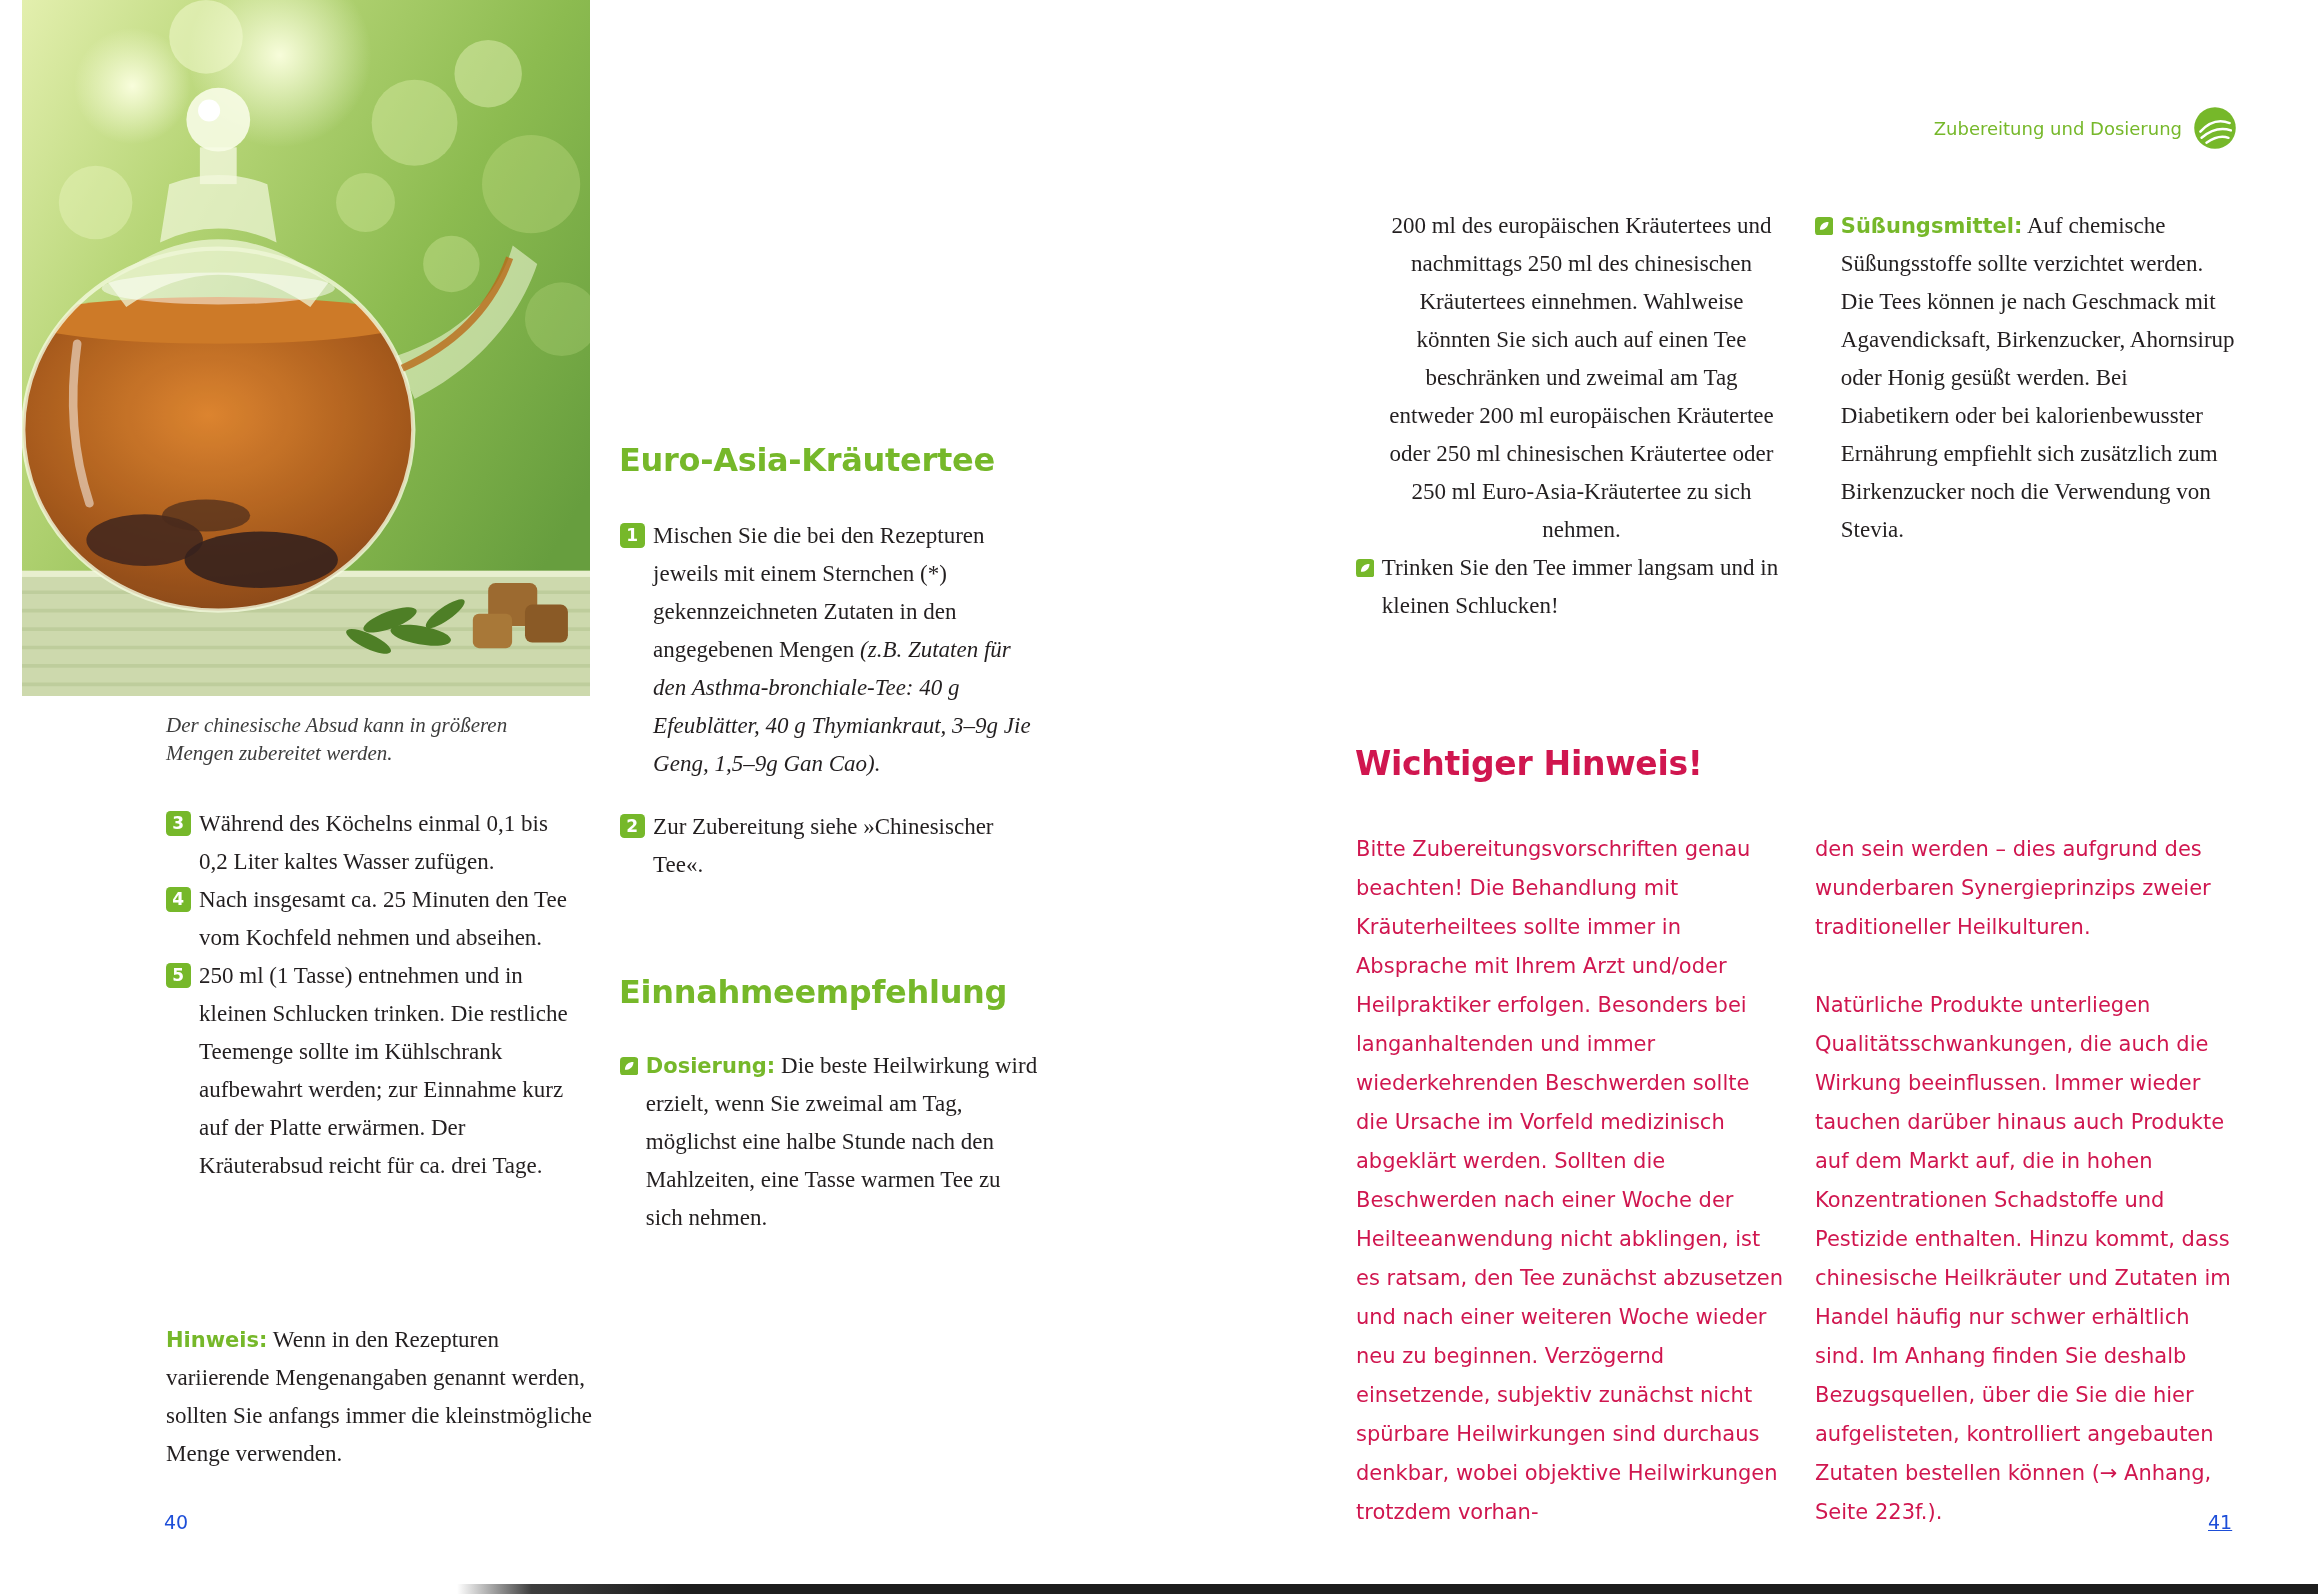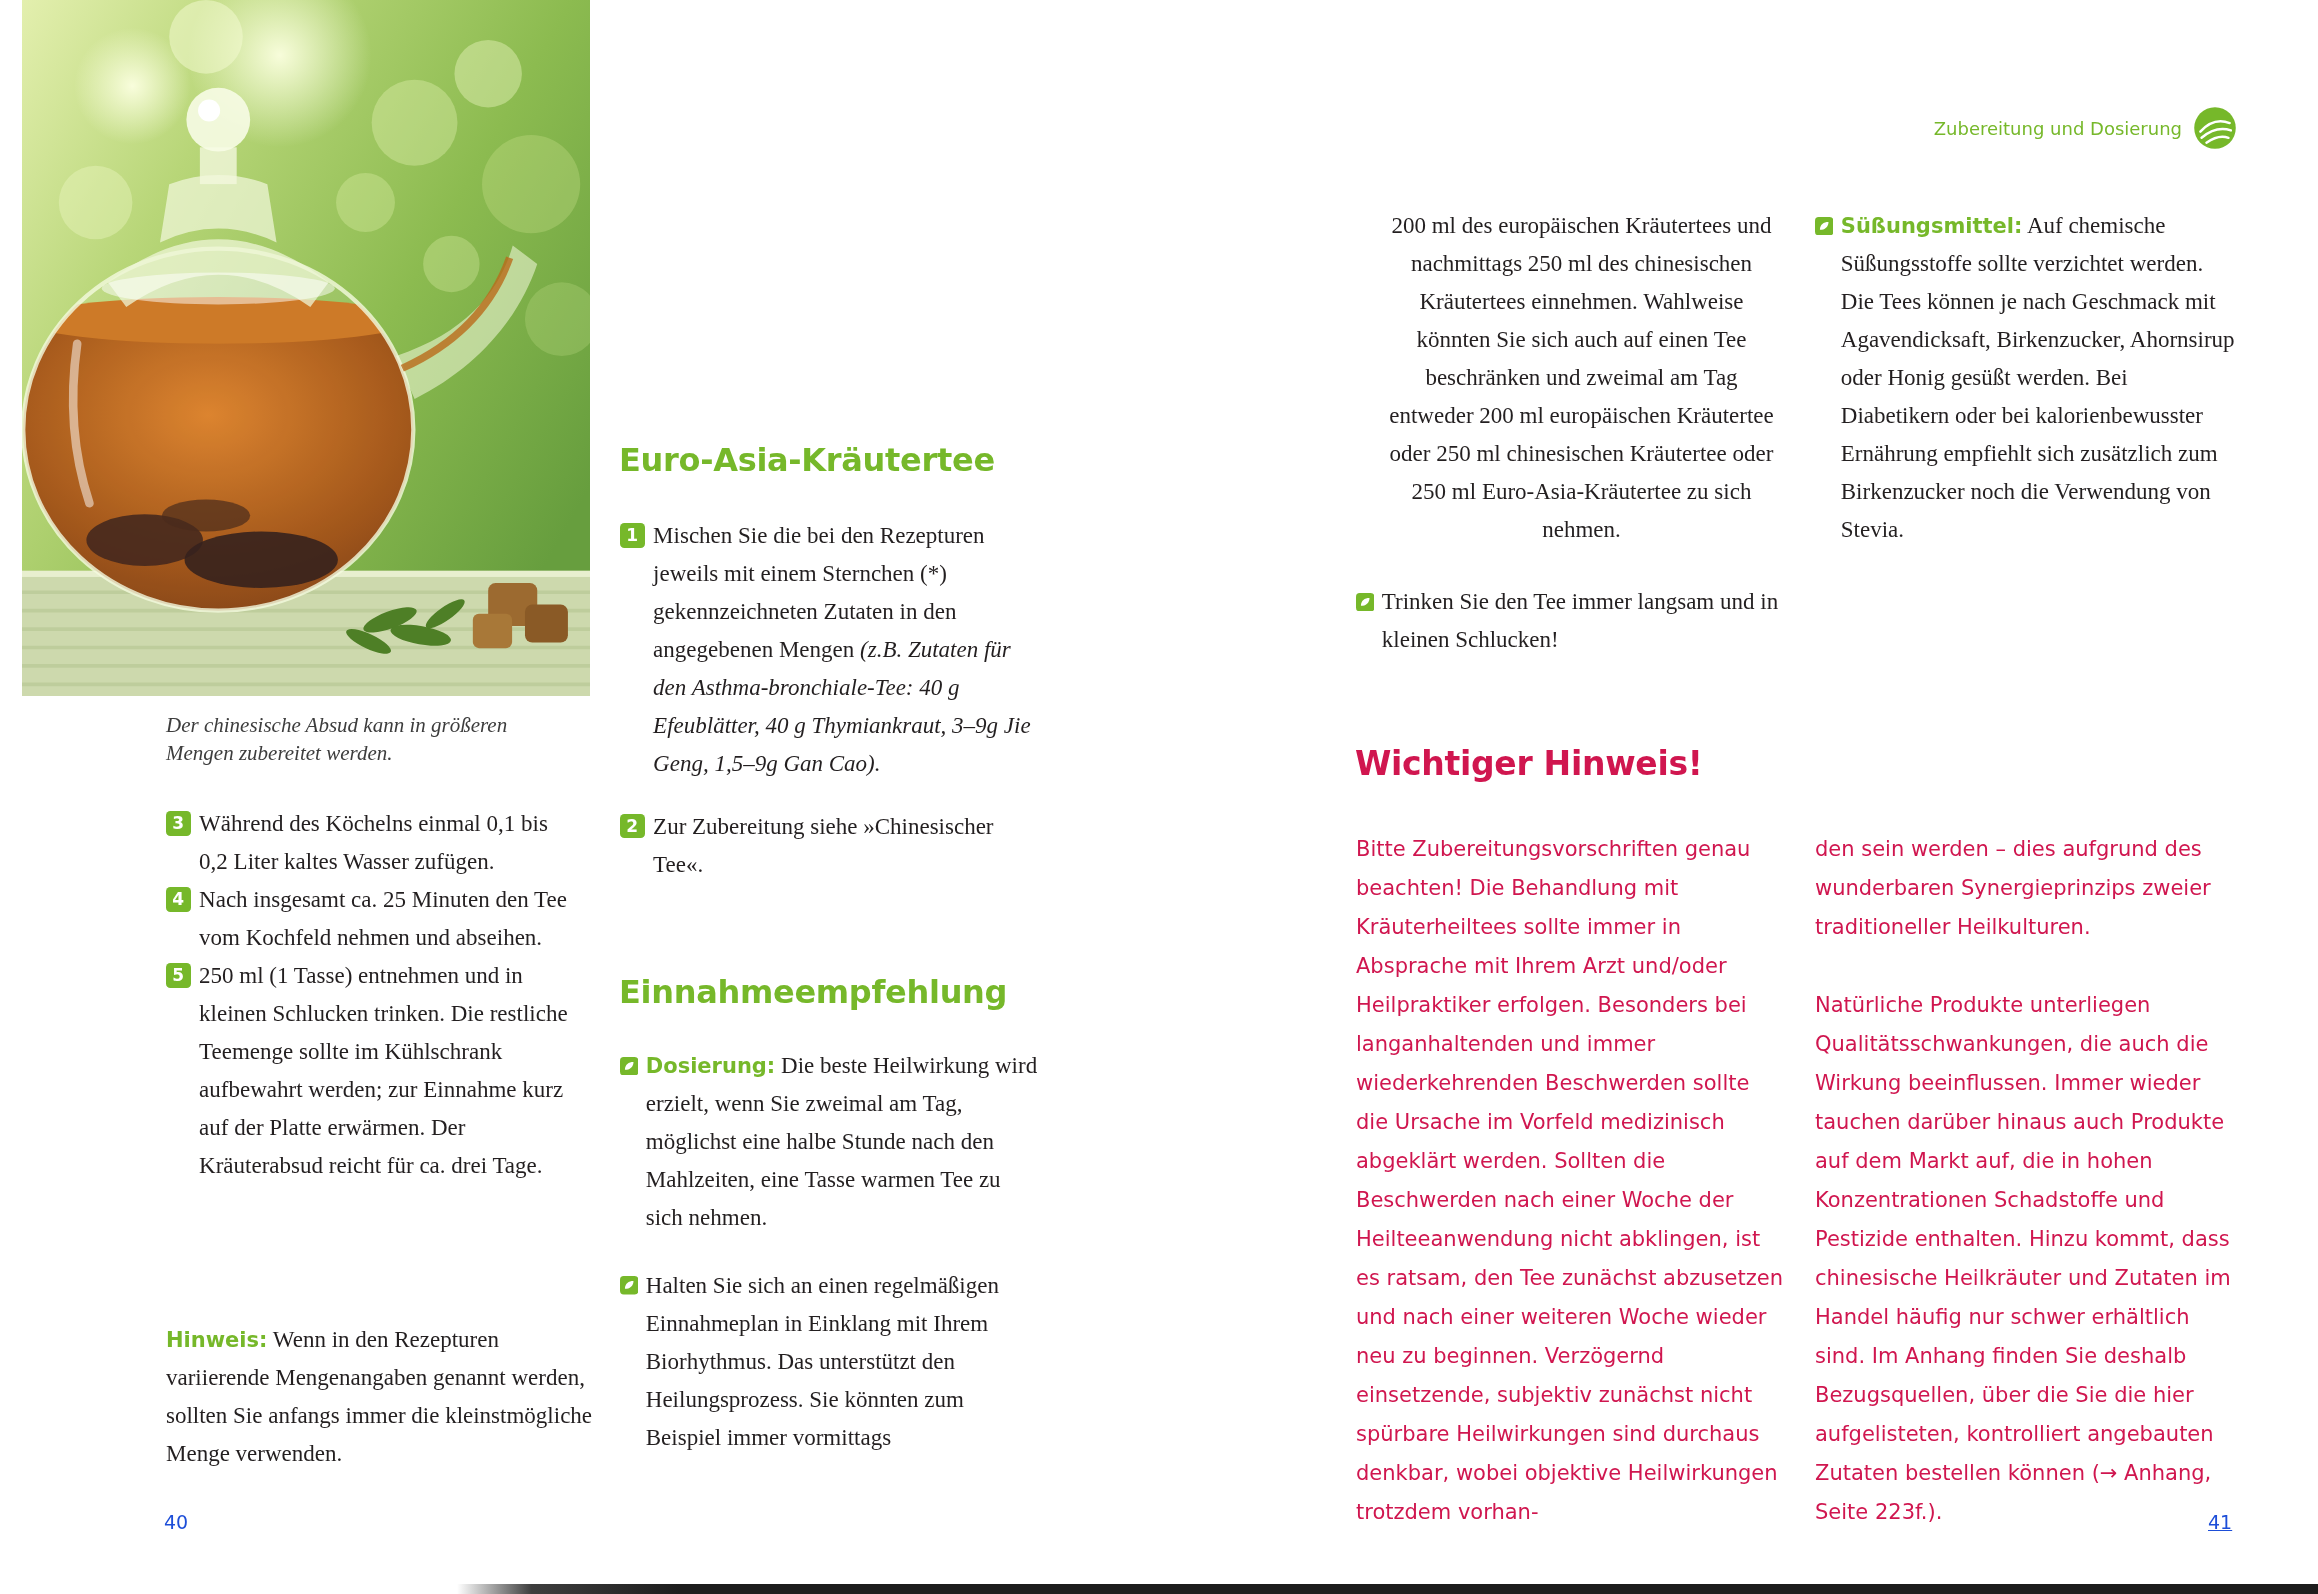--- a/index.html
+++ b/index.html
@@ -189,42 +189,35 @@
     <div class="bullet">
       <svg class="bullet-ic" viewBox="0 0 30 30">
         <rect width="30" height="30" rx="6" fill="#76b82a"></rect>
         <path d="M8 21 C8 12 14 8 22 8 C22 16 16 21 8 21 Z" fill="#ffffff"></path>
       </svg>
       <p class="bullet-text body-text">
         <span class="inline-label">Dosierung:</span>
         <span>Die beste Heilwirkung wird erzielt, wenn Sie zweimal am Tag, möglichst eine halbe Stunde nach den Mahlzeiten, eine Tasse warmen Tee zu sich nehmen.</span>
       </p>
     </div>
-    <div class="bullet" style="margin-top:29.5px;">
-      <svg class="bullet-ic" viewBox="0 0 30 30">
-        <rect width="30" height="30" rx="6" fill="#76b82a"></rect>
-        <path d="M8 21 C8 12 14 8 22 8 C22 16 16 21 8 21 Z" fill="#ffffff"></path>
-      </svg>
-      <p class="bullet-text body-text">Halten Sie sich an einen regelmäßigen Einnahmeplan in Einklang mit Ihrem Biorhythmus. Das unterstützt den Heilungsprozess. Sie könnten zum Beispiel immer vormittags</p>
-    </div>
   </div>
 
   <header class="abs running-head" style="top:106px; right:82px;">
     <span>Zubereitung und Dosierung</span>
     <svg width="44" height="44" viewBox="0 0 72 72">
       <circle cx="36" cy="36" r="34" fill="#76b82a"></circle>
       <path d="M12 42 Q34 18 60 28" stroke="#ffffff" stroke-width="4" fill="none" stroke-linecap="round"></path>
       <path d="M14 52 Q38 32 62 40" stroke="#ffffff" stroke-width="4" fill="none" stroke-linecap="round"></path>
       <path d="M22 60 Q42 46 58 52" stroke="#ffffff" stroke-width="4" fill="none" stroke-linecap="round"></path>
     </svg>
   </header>
 
   <div class="abs" style="left:1356px; top:207px; width:425px;">
     <p class="body-text" style="padding-left:26px;text-align:center;">200 ml des europäischen Kräutertees und nachmittags 250 ml des chinesischen Kräutertees einnehmen. Wahlweise könnten Sie sich auch auf einen Tee beschränken und zweimal am Tag entweder 200 ml europäischen Kräutertee oder 250 ml chinesischen Kräutertee oder 250 ml Euro-Asia-Kräutertee zu sich nehmen.</p>
-    <div class="bullet" style="margin-top:34px;">
+    <div class="bullet" style="">
       <svg class="bullet-ic" viewBox="0 0 30 30">
         <rect width="30" height="30" rx="6" fill="#76b82a"></rect>
         <path d="M8 21 C8 12 14 8 22 8 C22 16 16 21 8 21 Z" fill="#ffffff"></path>
       </svg>
       <p class="bullet-text body-text">Trinken Sie den Tee immer langsam und in kleinen Schlucken!</p>
     </div>
   </div>
 
   <h2 class="abs red-heading" style="left:1355px; top:744px;">Wichtiger Hinweis!</h2>
 

